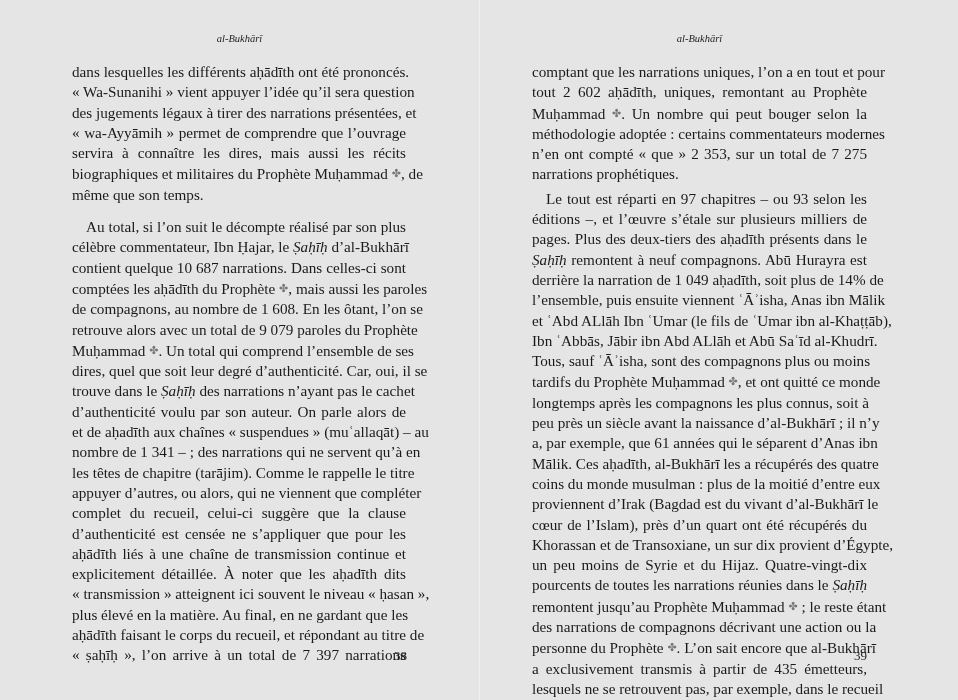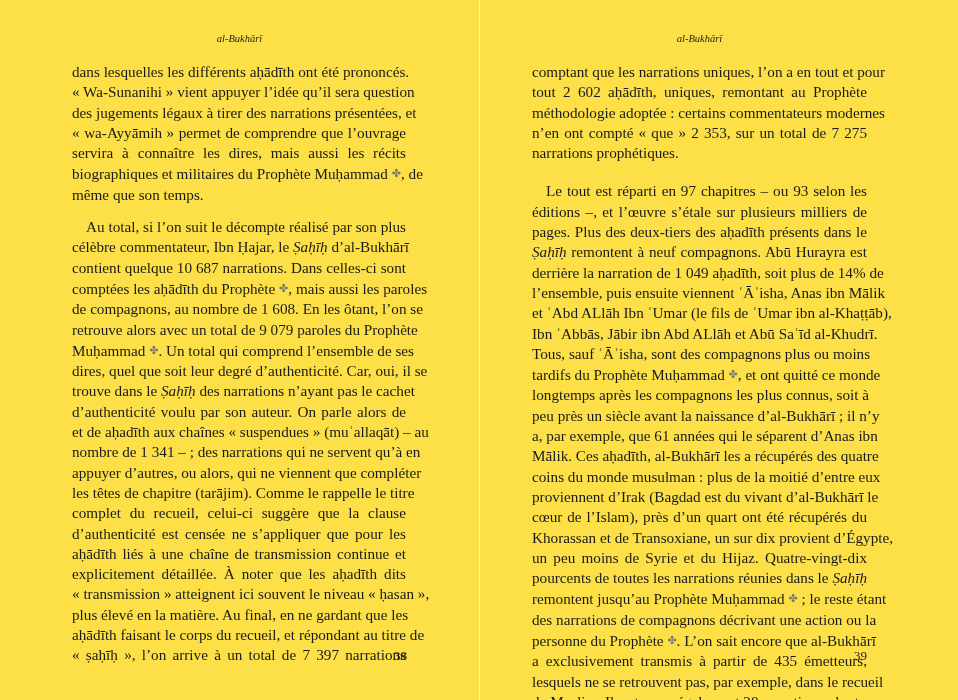--- a/index.html
+++ b/index.html
@@ -1,18 +1,18 @@
 <!DOCTYPE html>
 <html><head>
 <meta charset="utf-8">
 <style>
   html, body { margin:0; padding:0; background:#ffffff; }
   body { width:958px; height:700px; position:relative; overflow:hidden;
          font-family:"Liberation Serif", "DejaVu Serif", serif; color:#1a1a1a; }
-  .page { position:absolute; top:0; width:479px; height:700px; background:#fde047; }
+  .page { position:absolute; top:0; width:479px; height:700px; background:#e5e5e5; }
   .page.left { left:0; }
   .page.right { left:479px; border-left:1px solid #f0f0f0; box-sizing:border-box; }
   .running-head { position:absolute; top:33px; left:0; right:0; text-align:center;
                   font-style:italic; font-size:10.5px; color:#222; }
   .page.left .running-head { left:72px; width:335px; }
   .page.right .running-head { left:52px; width:335px; }
   .body-text { position:absolute; top:62px; font-size:15.2px; line-height:20.3px;
                text-align:justify; hyphens:none; }
   .page.left .body-text { left:72px; width:334px; }
   .page.right .body-text { left:52px; width:335px; }
@@ -43,43 +43,44 @@
       <span class="line">contient quelque 10 687 narrations. Dans celles-ci sont</span>
       <span class="line">comptées les aḥādīth du Prophète <span class="honorific">✤</span>, mais aussi les paroles</span>
       <span class="line">de compagnons, au nombre de 1 608. En les ôtant, l’on se</span>
       <span class="line">retrouve alors avec un total de 9 079 paroles du Prophète</span>
       <span class="line">Muḥammad <span class="honorific">✤</span>. Un total qui comprend l’ensemble de ses</span>
       <span class="line">dires, quel que soit leur degré d’authenticité. Car, oui, il se</span>
       <span class="line">trouve dans le <i class="t">Ṣaḥīḥ</i> des narrations n’ayant pas le cachet</span>
       <span class="line">d’authenticité voulu par son auteur. On parle alors de</span>
       <span class="line">et de aḥadīth aux chaînes « suspendues » (muʿallaqāt) – au</span>
       <span class="line">nombre de 1 341 – ; des narrations qui ne servent qu’à en</span>
+      <span class="line">les têtes de chapitre (tarājim). Comme le rappelle le titre</span>
       <span class="line">appuyer d’autres, ou alors, qui ne viennent que compléter</span>
-      <span class="line">les têtes de chapitre (tarājim). Comme le rappelle le titre</span>
       <span class="line">complet du recueil, celui-ci suggère que la clause</span>
       <span class="line">d’authenticité est censée ne s’appliquer que pour les</span>
       <span class="line">aḥādīth liés à une chaîne de transmission continue et</span>
       <span class="line">explicitement détaillée. À noter que les aḥadīth dits</span>
       <span class="line">« transmission » atteignent ici souvent le niveau « ḥasan »,</span>
       <span class="line">plus élevé en la matière. Au final, en ne gardant que les</span>
       <span class="line">aḥādīth faisant le corps du recueil, et répondant au titre de</span>
       <span class="line">« ṣaḥīḥ », l’on arrive à un total de 7 397 narrations</span>
     </div>
   <div class="folio">38</div>
 </div>
 
 <div class="page right">
   <div class="running-head">al-Bukhārī</div>
   <div class="body-text" id="right-body">
       <span class="line">comptant que les narrations uniques, l’on a en tout et pour</span>
       <span class="line">tout 2 602 aḥādīth, uniques, remontant au Prophète</span>
+      <span class="line">Muḥammad <span class="honorific">✤</span>. Un nombre qui peut bouger selon la</span>
       <span class="line">méthodologie adoptée : certains commentateurs modernes</span>
       <span class="line">n’en ont compté « que » 2 353, sur un total de 7 275</span>
       <span class="line last">narrations prophétiques.</span>
-      <span class="line first-indent" style="margin-top: 18px;">Le tout est réparti en 97 chapitres – ou 93 selon les</span>
+      <span class="line first-indent" style="margin-top: 4px;">Le tout est réparti en 97 chapitres – ou 93 selon les</span>
       <span class="line">éditions –, et l’œuvre s’étale sur plusieurs milliers de</span>
       <span class="line">pages. Plus des deux-tiers des aḥadīth présents dans le</span>
       <span class="line"><i class="t">Ṣaḥīḥ</i> remontent à neuf compagnons. Abū Hurayra est</span>
       <span class="line">derrière la narration de 1 049 aḥadīth, soit plus de 14% de</span>
       <span class="line">l’ensemble, puis ensuite viennent ʿĀʾisha, Anas ibn Mālik</span>
       <span class="line">et ʿAbd ALlāh Ibn ʿUmar (le fils de ʿUmar ibn al-Khaṭṭāb),</span>
       <span class="line">Ibn ʿAbbās, Jābir ibn Abd ALlāh et Abū Saʿīd al-Khudrī.</span>
       <span class="line">Tous, sauf ʿĀʾisha, sont des compagnons plus ou moins</span>
       <span class="line">tardifs du Prophète Muḥammad <span class="honorific">✤</span>, et ont quitté ce monde</span>
       <span class="line">longtemps après les compagnons les plus connus, soit à</span>

